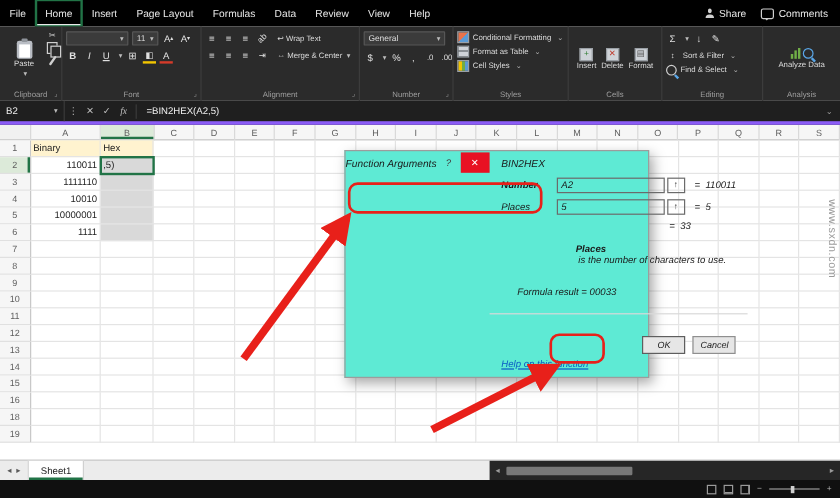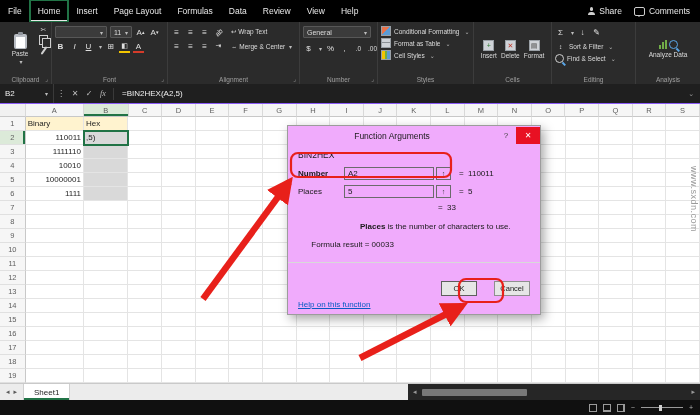--- a/index.html
+++ b/index.html
@@ -53,21 +53,21 @@
   .cellcols{display:flex;flex:1;gap:4px;align-items:center;justify-content:center;}
   .cellcol{display:flex;flex-direction:column;align-items:center;gap:1px;}
   .mag{width:7px;height:7px;border:1.5px solid #5aa7e8;border-radius:50%;position:relative;}
   .mag::after{content:"";position:absolute;right:-3px;bottom:-2px;width:4px;height:1.5px;background:#5aa7e8;transform:rotate(45deg);}
   .bars{display:flex;align-items:flex-end;gap:1px;height:9px;}
   .bars span{width:2px;background:#70ad47;display:block;}
   .analyze{flex:1;display:flex;flex-direction:column;align-items:center;justify-content:center;gap:2px;text-align:center;}
 
   
   .fbar{position:absolute;top:84px;left:0;width:700px;height:20px;background:#1f1f1f;display:flex;align-items:center;
-        color:#d8d8d8;font-size:8px;z-index:3;border-bottom:1px solid #8b5cf6;box-sizing:border-box;}
+        color:#d8d8d8;font-size:8px;z-index:3;border-bottom:3px solid #8b5cf6;box-sizing:border-box;}
   .namebox{width:54px;height:100%;display:flex;align-items:center;justify-content:space-between;
            padding:0 5px;box-sizing:border-box;border-right:1px solid #3a3a3a;color:#eee;}
   .fico{width:14px;text-align:center;color:#bdbdbd;font-size:8px;}
   .fico.fx{font-family:"Liberation Serif","DejaVu Serif",serif;font-style:italic;}
   .fsep{width:1px;height:12px;background:#3a3a3a;margin:0 3px;}
   .ftext{flex:1;padding-left:5px;color:#efefef;white-space:pre;}
   .fchev{color:#9a9a9a;font-size:7px;padding-right:6px;}
 
   
   .sheet{position:absolute;top:104px;left:0;width:700px;height:279px;background:#fff;overflow:hidden;z-index:1;}
@@ -82,22 +82,22 @@
         color:#1f1f1f;padding:0 2px;overflow:hidden;white-space:nowrap;}
   .w-A{width:59px;} .w-B{width:45px;} .w-N{width:34px;}
   .beige{background:#fff3cf;}
   .grayfill{background:#d9d9d9;}
   .a-right{text-align:right;} .a-left{text-align:left;}
   .active{outline:2px solid #217346;outline-offset:-1px;position:relative;z-index:2;}
   .hlc{background:#dcead9;box-shadow:inset 0 -2px 0 #217346;}
   .hlr{background:#dcead9;box-shadow:inset -2px 0 0 #217346;}
 
   
-  .dialog{position:absolute;left:287px;top:125px;width:252px;height:188px;background:#f0abfc;border:1px solid #9c9c9c;
-          box-shadow:3px 4px 10px rgba(0,0,0,.35);z-index:10;font-size:8px;color:#1a1a1a;display:flex;flex-direction:column;}
+  .dialog{position:absolute;left:287px;top:125px;width:252px;height:188px;background:#5eead4;border:1px solid #9c9c9c;
+          box-shadow:3px 4px 10px rgba(0,0,0,.35);z-index:10;font-size:8px;color:#1a1a1a;display:flex;flex-direction:row;font-style:italic;}
   .dlg-title{height:19px;display:flex;align-items:center;flex-shrink:0;}
   .dlg-title-text{flex:1;text-align:center;font-size:8.5px;}
   .dlg-help{width:20px;height:17px;display:flex;align-items:center;justify-content:center;color:#444;}
   .dlg-close{width:24px;height:17px;background:#e81123;color:#fff;display:flex;align-items:center;justify-content:center;font-size:8px;}
   .dlg-body{flex:1;padding:3px 10px 6px;display:flex;flex-direction:column;}
   .fn-name{font-size:8.5px;margin:2px 0 6px;}
   .arg-row{display:flex;align-items:center;margin-bottom:4px;height:14px;}
   .arg-label{width:46px;}
   .arg-label.bold{font-weight:bold;}
   .arg-input{width:90px;height:13px;border:1px solid #6b6b6b;display:flex;align-items:center;padding:0 3px;box-sizing:border-box;}
@@ -105,21 +105,21 @@
                 justify-content:center;font-size:7px;color:#333;box-sizing:border-box;}
   .arg-eq{margin-left:8px;white-space:pre;}
   .dlg-result{margin:1px 0 3px 140px;white-space:pre;}
   .dlg-desc{margin-top:4px;}
   .dlg-arg-help{margin:7px 0 0 62px;}
   .dlg-spacer{flex:1;}
   .dlg-formula-result{white-space:pre;margin-bottom:4px;}
   .dlg-hr{border-top:1px solid #d9d9d9;margin:0 -10px 5px;}
   .dlg-bottom{display:flex;align-items:center;}
   .dlg-link{color:#0a5bc4;text-decoration:underline;margin-top:32px;}
-  .dlg-btns{margin-left:auto;display:flex;gap:17px;}
+  .dlg-btns{margin-left:auto;display:flex;gap:6px;}
   .dlg-btn{width:36px;height:15px;background:#e6e6e6;border:1px solid #8f8f8f;display:flex;align-items:center;
            justify-content:center;font-size:7.5px;box-sizing:border-box;}
   .dlg-btn.primary{border-color:#5e5e5e;}
 
   
   .tabbar{position:absolute;left:0;top:383px;width:700px;height:17px;background:#ececec;display:flex;align-items:stretch;
           font-size:8px;border-top:1px solid #c9c9c9;box-sizing:border-box;z-index:3;}
   .tab-nav{display:flex;align-items:center;gap:4px;padding:0 6px;color:#5a5a5a;font-size:7px;}
   .sheet-tab{background:#fff;border-left:1px solid #d0d0d0;border-right:1px solid #d0d0d0;display:flex;align-items:center;
              padding:0 10px;color:#1f1f1f;box-shadow:inset 0 -2px 0 #217346;}
@@ -703,42 +703,20 @@
         <div class="cell w-N"></div>
         <div class="cell w-N"></div>
         <div class="cell w-N"></div>
         <div class="cell w-N"></div>
         <div class="cell w-N"></div>
         <div class="cell w-N"></div>
         <div class="cell w-N"></div>
         <div class="cell w-N"></div>
       </div>
       <div class="grow">
-        <div class="rnum">17</div>
-        <div class="cell w-A"></div>
-        <div class="cell w-B"></div>
-        <div class="cell w-N"></div>
-        <div class="cell w-N"></div>
-        <div class="cell w-N"></div>
-        <div class="cell w-N"></div>
-        <div class="cell w-N"></div>
-        <div class="cell w-N"></div>
-        <div class="cell w-N"></div>
-        <div class="cell w-N"></div>
-        <div class="cell w-N"></div>
-        <div class="cell w-N"></div>
-        <div class="cell w-N"></div>
-        <div class="cell w-N"></div>
-        <div class="cell w-N"></div>
-        <div class="cell w-N"></div>
-        <div class="cell w-N"></div>
-        <div class="cell w-N"></div>
-        <div class="cell w-N"></div>
-      </div>
-      <div class="grow">
         <div class="rnum">18</div>
         <div class="cell w-A"></div>
         <div class="cell w-B"></div>
         <div class="cell w-N"></div>
         <div class="cell w-N"></div>
         <div class="cell w-N"></div>
         <div class="cell w-N"></div>
         <div class="cell w-N"></div>
         <div class="cell w-N"></div>
         <div class="cell w-N"></div>

